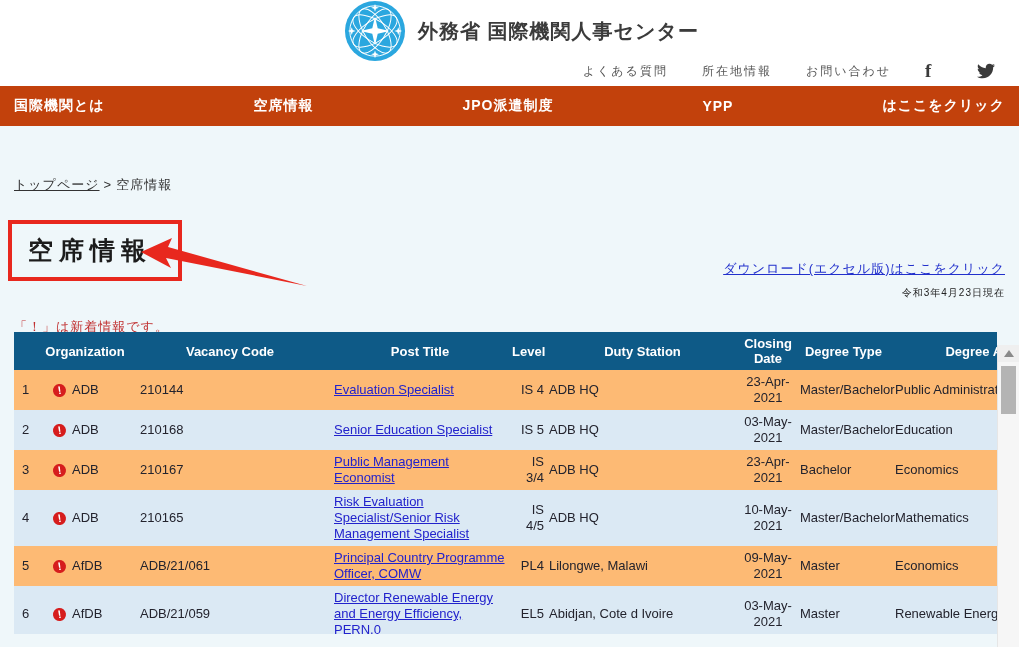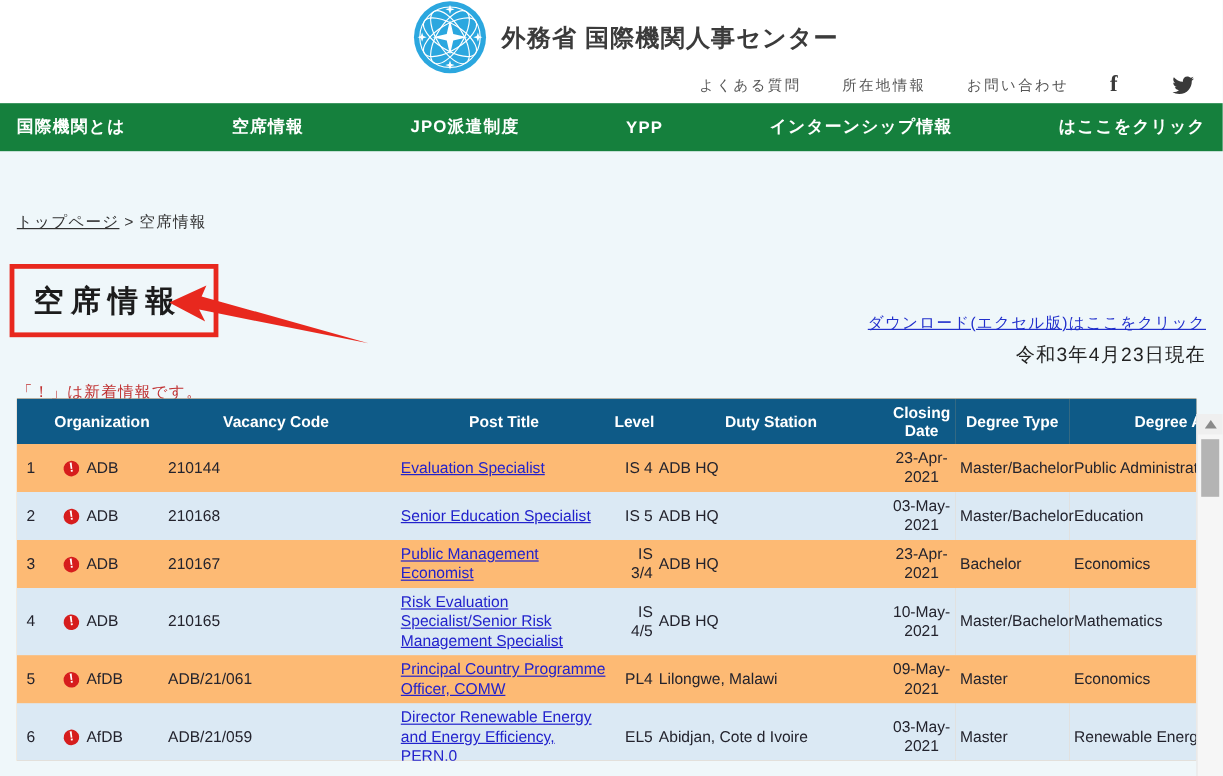--- a/index.html
+++ b/index.html
@@ -10,36 +10,36 @@
   .site-header { height:86px; background:#ffffff; display:flex; align-items:center;flex-direction:column; }
   .logo-link { display:flex; align-items:center; margin-left:24px; cursor:pointer; }
   .logo-svg { width:62px; height:62px; display:block; }
   .site-title { font-size:20px; font-weight:600; color:#3b3b3b; letter-spacing:1px; margin-left:12px; white-space:nowrap; }
   .util-links { margin-left:auto; margin-right:24px; display:flex; align-items:center; gap:34px; }
   .util-link { font-size:12px; color:#555; letter-spacing:2px; text-decoration:none; white-space:nowrap; cursor:pointer; }
   .social-icon { width:18px; height:18px; display:block; cursor:pointer; }
   .fb-glyph { font-weight:bold; font-size:19px; color:#3a3a3a; font-family:"Liberation Serif","DejaVu Serif",serif; line-height:18px; }
 
   
-  .main-nav { height:40px; background:#15803d; display:flex; align-items:center; justify-content:space-between; padding:0 14px; }
+  .main-nav { height:40px; background:#c2410c; display:flex; align-items:center; justify-content:space-between; padding:0 14px; }
   .nav-item { color:#ffffff; font-size:14px; font-weight:bold; letter-spacing:1px; text-decoration:none; white-space:nowrap; cursor:pointer; }
 
   
   .content { position:relative; height:521px; }
   .breadcrumb { position:absolute; left:14px; top:50px; font-size:13px; color:#333; letter-spacing:1px; }
   .breadcrumb a { color:#333; text-decoration:underline; cursor:pointer; }
   .bc-sep { margin:0 4px; }
 
   .title-box { position:absolute; left:8px; top:94px; border:4px solid #e8281e; background:transparent; padding:10px 26px 10px 16px; }
   .page-title { font-size:25px; font-weight:bold; color:#1c1c1c; letter-spacing:6px; white-space:nowrap; }
 
   .anno-arrow { position:absolute; left:0; top:0; width:1019px; height:521px; pointer-events:none; z-index:3; }
 
   .dl-link { position:absolute; right:14px; top:134px; font-size:13px; color:#2230cc; text-decoration:underline; letter-spacing:1px; cursor:pointer; white-space:nowrap; }
-  .asof-date { position:absolute; right:14px; top:160px; font-size:16px; color:#222; letter-spacing:1px; }
+  .asof-date { position:absolute; right:14px; top:160px; font-size:10px; color:#222; letter-spacing:1px; }
   .new-note { position:absolute; left:14px; top:192px; font-size:13px; color:#c03030; letter-spacing:1px; }
 
   
   .table-wrap { position:absolute; left:14px; top:206px; width:983px; height:302px; overflow:hidden; background:#fdba74; }
   table.vtable { border-collapse:collapse; table-layout:fixed; width:1062px; font-size:13px; }
   .vtable thead th { background:#0e5a87; color:#ffffff; font-weight:bold; height:38px; text-align:center; vertical-align:middle; padding:0 2px; line-height:15px; }
   .vtable td { vertical-align:middle; padding:4px; line-height:16px; height:38px; color:#23232d; }
   .vtable tbody tr:nth-child(even) { background:#dbe9f4; }
   .c-no   { text-align:left; padding-left:8px !important; }
   .c-org  { white-space:nowrap; }
@@ -88,21 +88,20 @@
       <path fill="#3a3a3a" d="M23.954 4.569c-.885.389-1.83.654-2.825.775 1.014-.611 1.794-1.574 2.163-2.723-.951.555-2.005.959-3.127 1.184-.896-.959-2.173-1.559-3.591-1.559-2.717 0-4.92 2.203-4.92 4.917 0 .39.045.765.127 1.124C7.691 8.094 4.066 6.13 1.64 3.161c-.427.722-.666 1.561-.666 2.475 0 1.71.87 3.213 2.188 4.096-.807-.026-1.566-.248-2.228-.616v.061c0 2.385 1.693 4.374 3.946 4.827-.413.111-.849.171-1.296.171-.314 0-.615-.03-.916-.086.631 1.953 2.445 3.377 4.604 3.417-1.68 1.319-3.809 2.105-6.102 2.105-.39 0-.779-.023-1.17-.067 2.189 1.394 4.768 2.209 7.557 2.209 9.054 0 13.999-7.496 13.999-13.986 0-.209 0-.42-.015-.63.961-.689 1.8-1.56 2.46-2.548z"></path>
     </svg>
   </nav>
 </header>
 
 <nav class="main-nav">
   <a class="nav-item">国際機関とは</a>
   <a class="nav-item">空席情報</a>
   <a class="nav-item">JPO派遣制度</a>
   <a class="nav-item">YPP</a>
-  <a class="nav-item">インターンシップ情報</a>
   <a class="nav-item">はここをクリック</a>
 </nav>
 
 <main class="content">
 
   <div class="breadcrumb">
     <a>トップページ</a><span class="bc-sep">&gt;</span><span>空席情報</span>
   </div>
 
   <div class="title-box">

